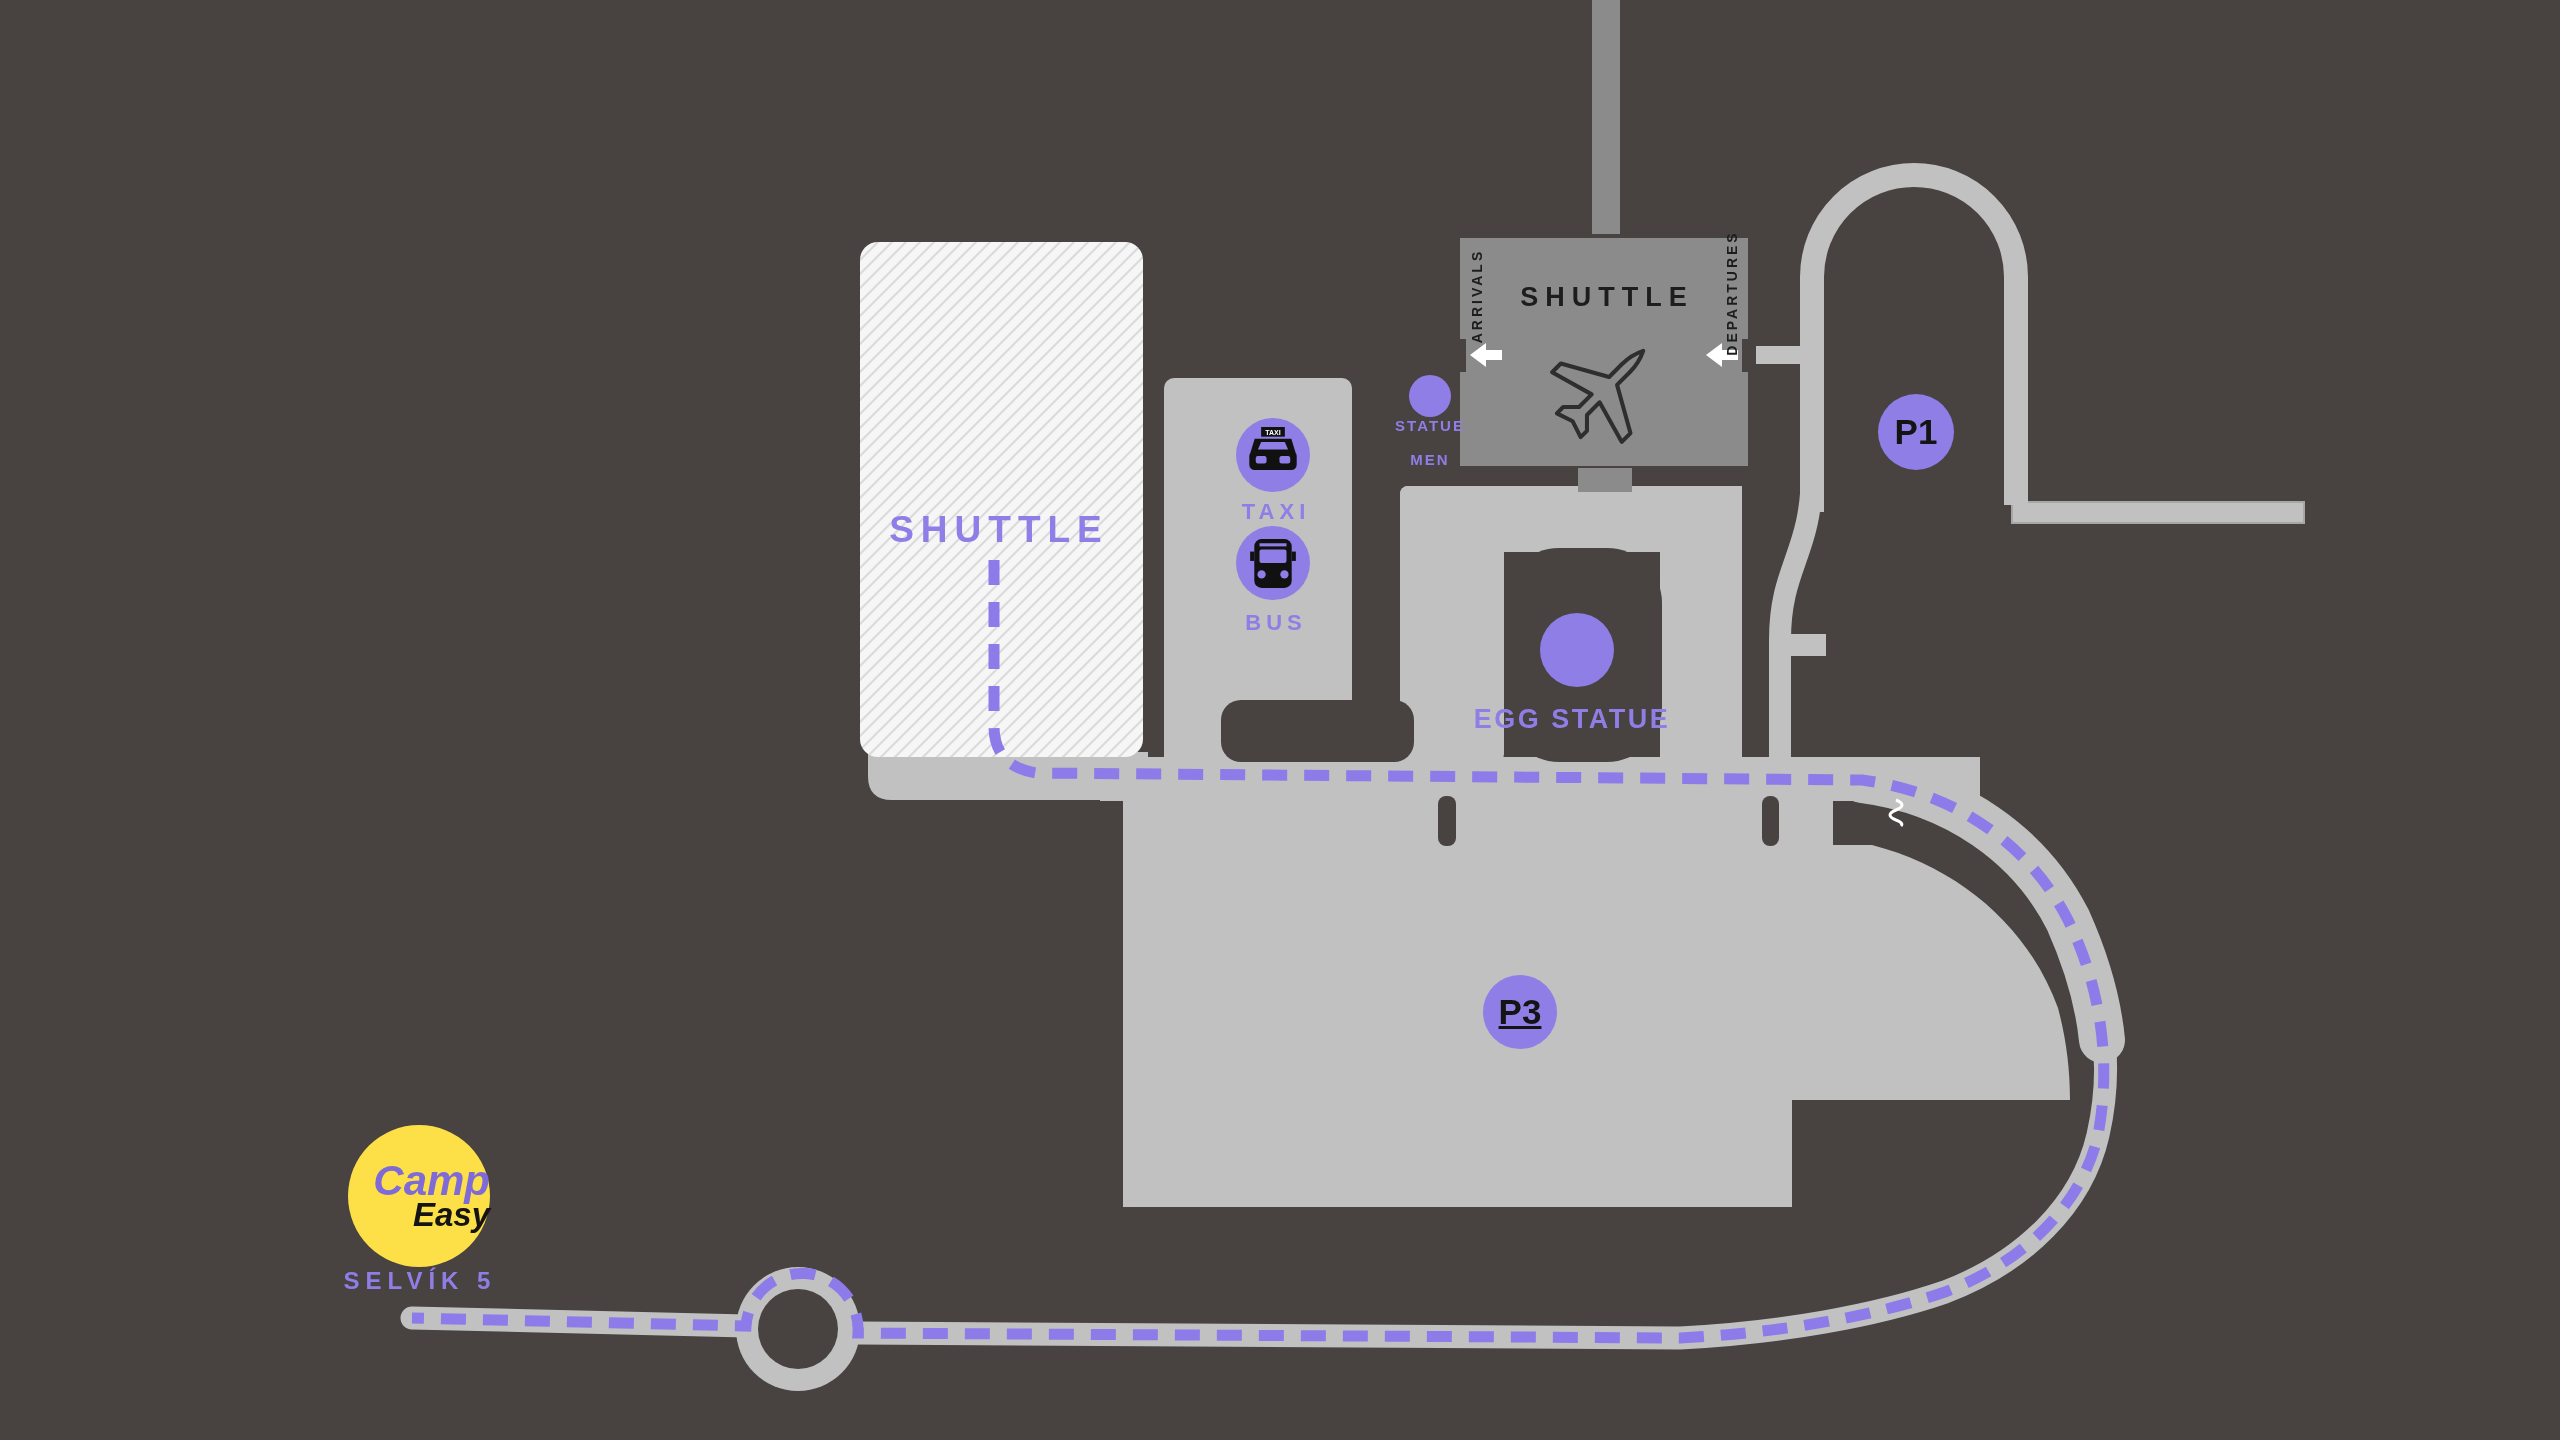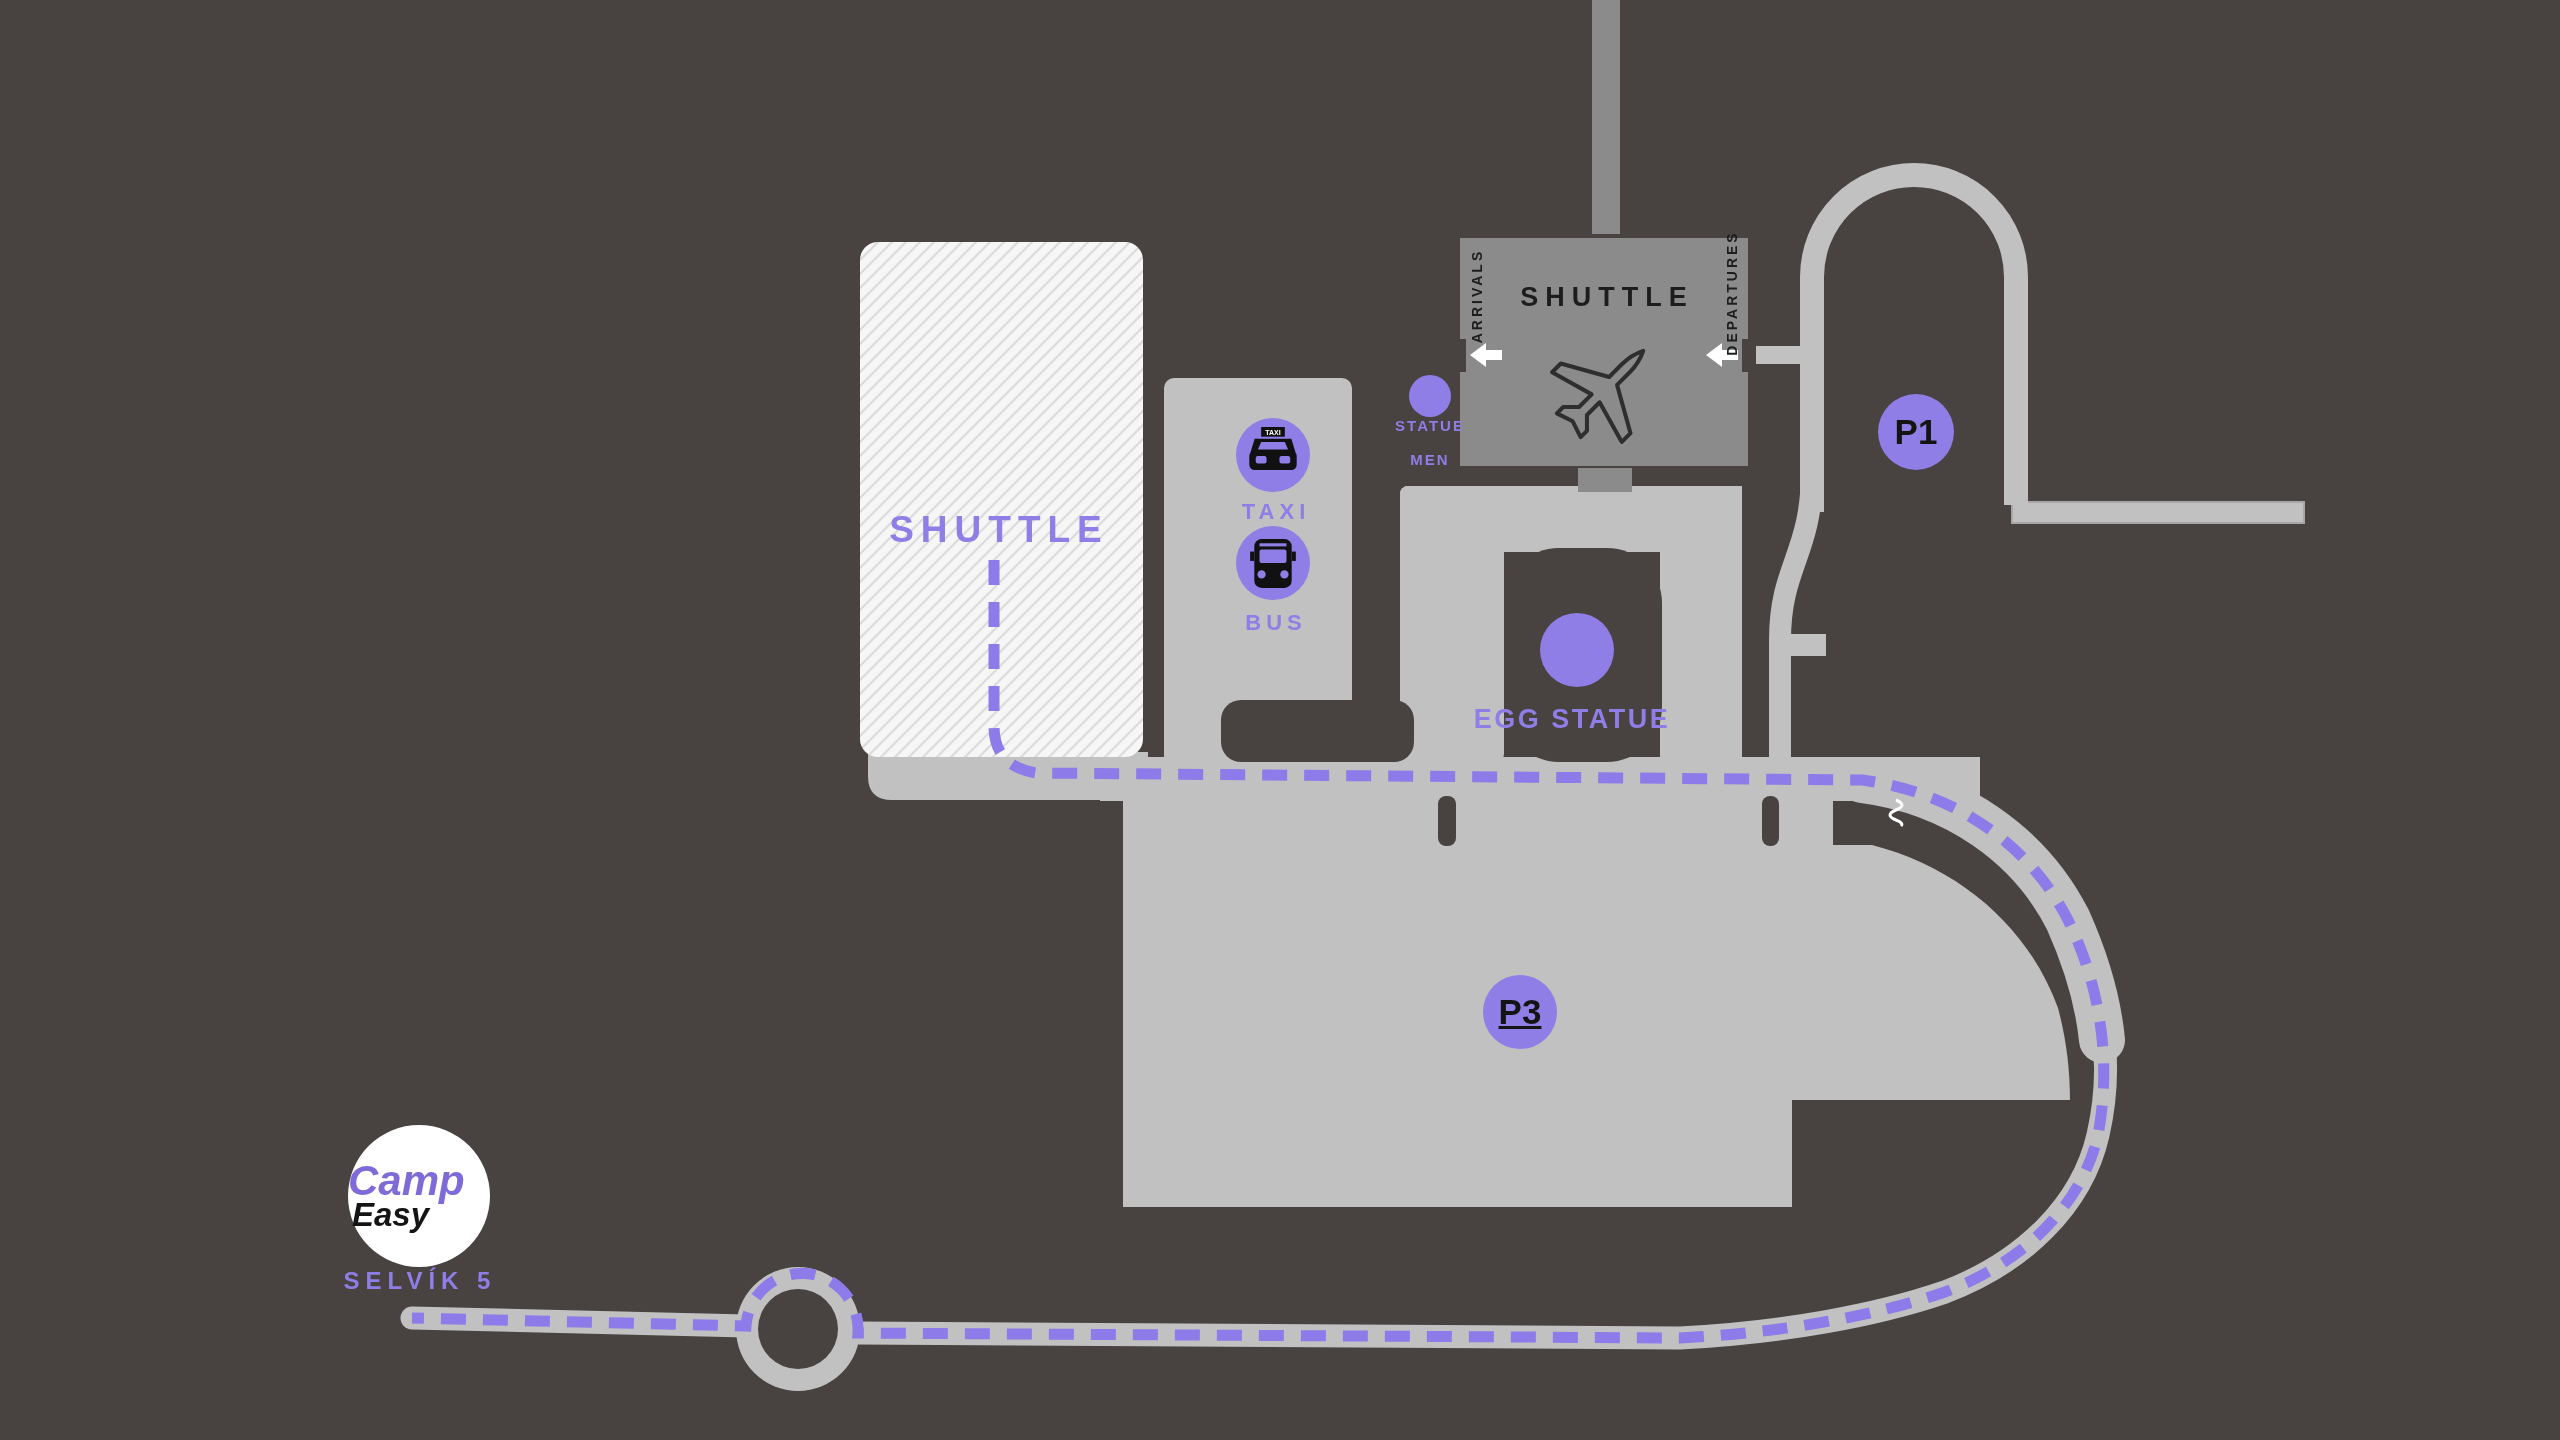--- a/index.html
+++ b/index.html
@@ -6,22 +6,22 @@
   #stage{position:relative;width:2560px;height:1440px;background:#484241;overflow:hidden;
          font-family:"Liberation Sans", sans-serif;}
   #baseMap{position:absolute;left:0;top:0;}
   .lbl{position:absolute;transform:translate(-50%,-50%);font-weight:800;white-space:nowrap;
        color:#8F7EE6;}
   .lbl.black{color:#1d1d1d;}
   .rot{transform:translate(-50%,-50%) rotate(-90deg);}
   .marker{position:absolute;transform:translate(-50%,-50%);background:#8F7EE6;border-radius:50%;
           display:flex;align-items:center;justify-content:center;font-weight:800;color:#141414;}
   .marker svg{display:block;}
-  .logo{position:absolute;transform:translate(-50%,-50%);width:142px;height:142px;background:#ffffff;
-        border-radius:50%;display:flex;flex-direction:column;align-items:flex-start;justify-content:center;}
+  .logo{position:absolute;transform:translate(-50%,-50%);width:142px;height:142px;background:#fde047;
+        border-radius:50%;display:flex;flex-direction:column;align-items:flex-end;justify-content:center;}
   .logo .camp{font-style:italic;font-weight:800;font-size:42px;color:#7E6BD8;line-height:0.9;}
   .logo .easy{font-style:italic;font-weight:700;font-size:33px;color:#141414;margin-left:4px;line-height:0.9;}
   .t-terminal{font-size:27px;letter-spacing:7px;}
   .t-doors{font-size:14px;letter-spacing:3px;font-weight:700;}
   .t-shuttle{font-size:37px;letter-spacing:7px;}
   .t-stop{font-size:22px;letter-spacing:5px;}
   .t-statue-sm{font-size:15px;letter-spacing:2px;line-height:1.15;}
   .t-statue-lg{font-size:27px;letter-spacing:2.5px;margin-top:16px;}
   .t-address{font-size:24px;letter-spacing:6px;}
   .p-big{font-size:68px;}

